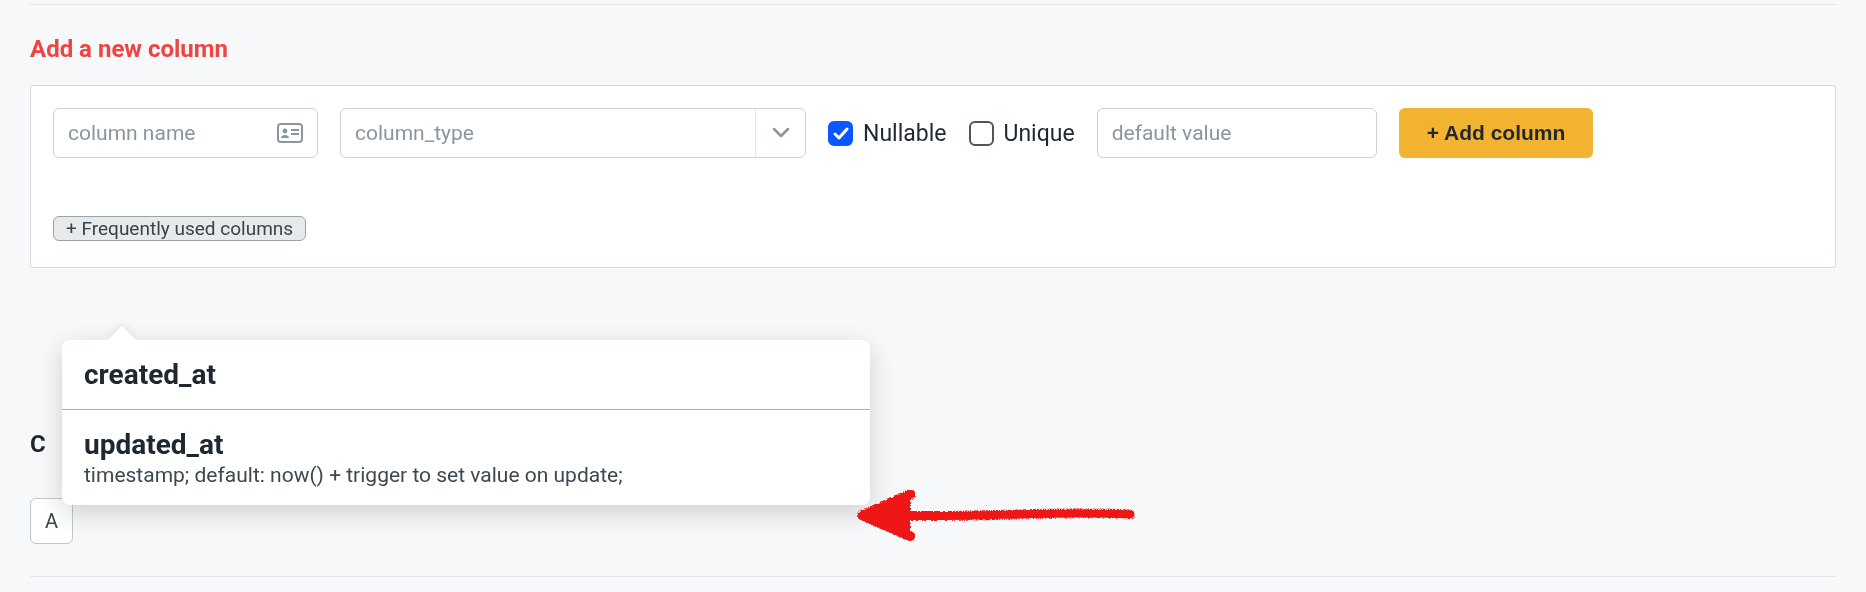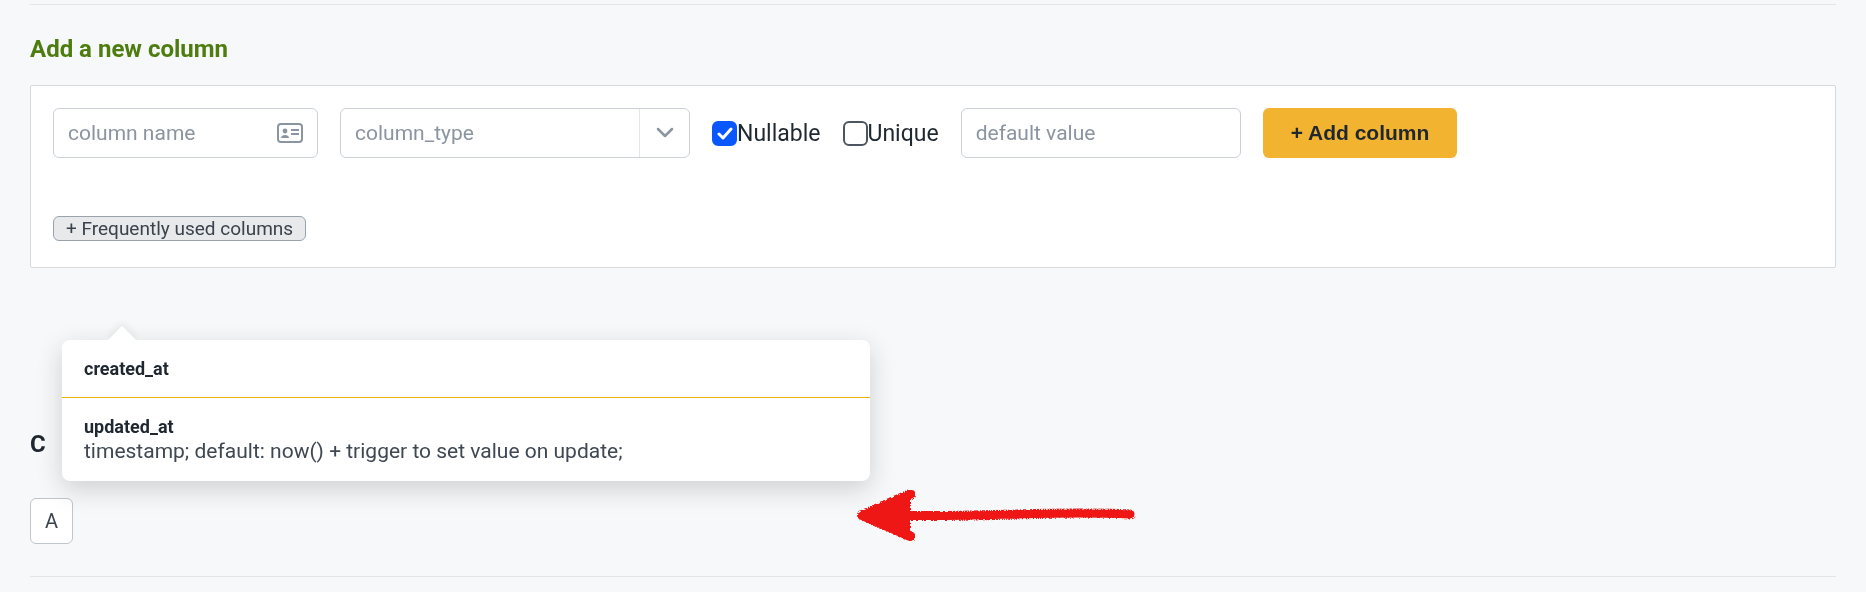--- a/index.html
+++ b/index.html
@@ -16,21 +16,21 @@
     padding: 0 30px;
   }
   .top-divider {
     border-top: 1px solid #e2e5e9;
     margin-bottom: 30px;
     margin-top: 4px;
   }
   .section-title {
     font-size: 24px;
     font-weight: 700;
-    color: #4d7c0f;
+    color: #ef4444;
     margin-bottom: 22px;
   }
   .panel {
     background: #ffffff;
     border: 1px solid #d6dade;
     border-radius: 2px;
     padding: 22px 22px 26px 22px;
   }
   .row {
     display: flex;
@@ -42,35 +42,36 @@
     border-radius: 6px;
     background: #fff;
     height: 50px;
     display: flex;
     align-items: center;
     padding: 0 14px;
     font-size: 21px;
     color: #6b7682;
   }
   .field.column-name { width: 265px; justify-content: space-between; }
-  .field.column-type { width: 350px; justify-content: space-between; padding-right: 0; }
+  .field.column-type { width: 466px; justify-content: space-between; padding-right: 0; }
   .field .ph { color: #8b95a1; text-align: center; }
   .field .id-icon { color: #8b95a1; display:flex; align-items:center; }
   .select-arrow {
     width: 50px;
     height: 100%;
     border-left: 1px solid #e2e5e9;
     display: flex;
     align-items: center;
     justify-content: center;
     color: #8b95a1;
   }
   .check-group {
     display: flex;
     align-items: center;
+    gap: 10px;
     font-size: 23px;
     color: #1f2730;
   }
   .checkbox {
     width: 25px;
     height: 25px;
     border: 2.5px solid #4c5560;
     border-radius: 6px;
     display: inline-flex;
     align-items: center;
@@ -129,21 +130,21 @@
   }
   .pop-item {
     padding: 18px 22px;
     cursor: pointer;
   }
   .pop-item + .pop-item {
     border-top: 1px solid #eab308;
   }
   .pop-item .name {
     font-weight: 700;
-    font-size: 18px;
+    font-size: 28px;
     color: #1f2730;
   }
   .pop-item .desc {
     font-size: 21px;
     color: #3f4852;
     margin-top: 2px;
   }
   .behind-title {
     position: absolute;
     left: 30px;

